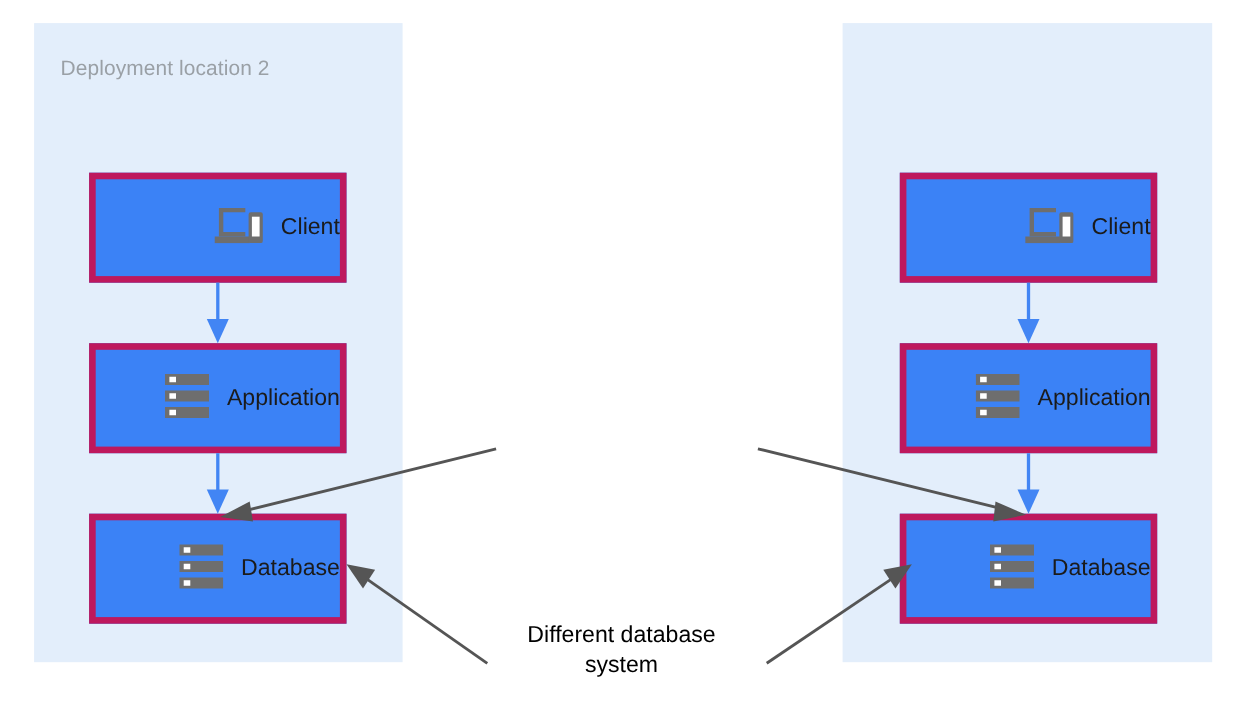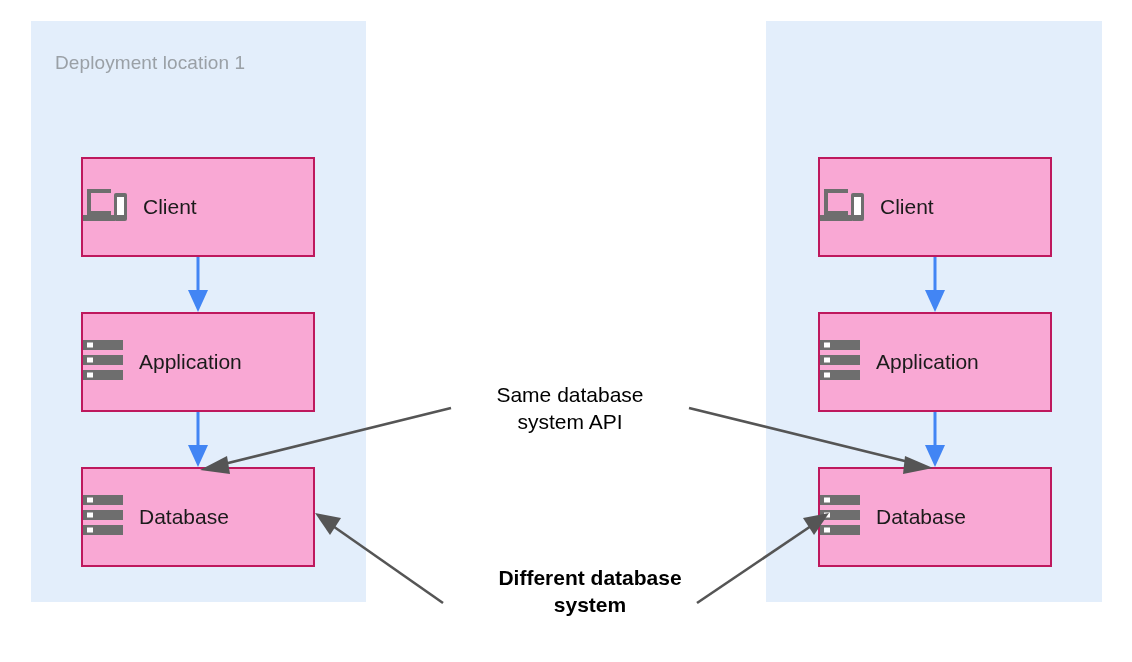--- a/index.html
+++ b/index.html
@@ -23,26 +23,26 @@
   }
   .zone-title {
     position: absolute;
     font-size: 19px;
     color: #9aa0a6;
     letter-spacing: 0.1px;
     white-space: nowrap;
   }
   .node {
     position: absolute;
-    background: #f9a8d4;
-    border: 2px solid #be185d;
+    background: #3b82f6;
+    border: 6px solid #be185d;
     box-sizing: border-box;
     display: flex;
     align-items: center;
-    justify-content: flex-start;
+    justify-content: flex-end;
   }
   .node-inner {
     display: flex;
     align-items: center;
     gap: 16px;
   }
   .node-label {
     font-size: 21px;
     color: #1b1b1b;
     white-space: nowrap;
@@ -68,21 +68,21 @@
     overflow: visible;
     pointer-events: none;
   }
 </style>
 </head>
 <body>
 
 <div id="canvas">
 
   <div class="zone" style="left:31px; top:21px; width:335px; height:581px;"></div>
-  <div class="zone-title" style="left:55px; top:52px;">Deployment location 1</div>
+  <div class="zone-title" style="left:55px; top:52px;">Deployment location 2</div>
 
   <div class="node" style="left:81px; top:157px; width:234px; height:100px;">
     <div class="node-inner">
       <span class="icon">
         <svg width="44" height="40" viewBox="0 0 44 40" aria-hidden="true">
           <path d="M4 4 h24 v4 h-20 v18 h20 v4 h-24 z" fill="#6e6e6e"></path>
           <rect x="0" y="30" width="32" height="6" fill="#6e6e6e"></rect>
           <rect x="31" y="8" width="13" height="28" rx="2" fill="#6e6e6e"></rect>
           <rect x="34" y="12" width="7" height="18" fill="#ffffff"></rect>
         </svg>
@@ -202,19 +202,17 @@
     <g>
       <line x1="443" y1="603" x2="330" y2="524" stroke="#555555" stroke-width="2.6"></line>
       <polygon points="315,513 341,518 330,535" fill="#555555"></polygon>
     </g>
     <g>
       <line x1="697" y1="603" x2="814" y2="524" stroke="#555555" stroke-width="2.6"></line>
       <polygon points="829,513 803,518 814,535" fill="#555555"></polygon>
     </g>
   </svg>
 
-  <div class="callout" style="left:458px; top:382px; width:224px;">Same database
-system API</div>
-
-  <div class="callout" style="left:475px; top:565px; width:230px;font-weight:bold;">Different database
+
+  <div class="callout" style="left:450px; top:565px; width:230px;">Different database
 system</div>
 
 </div>
 
 </body></html>

